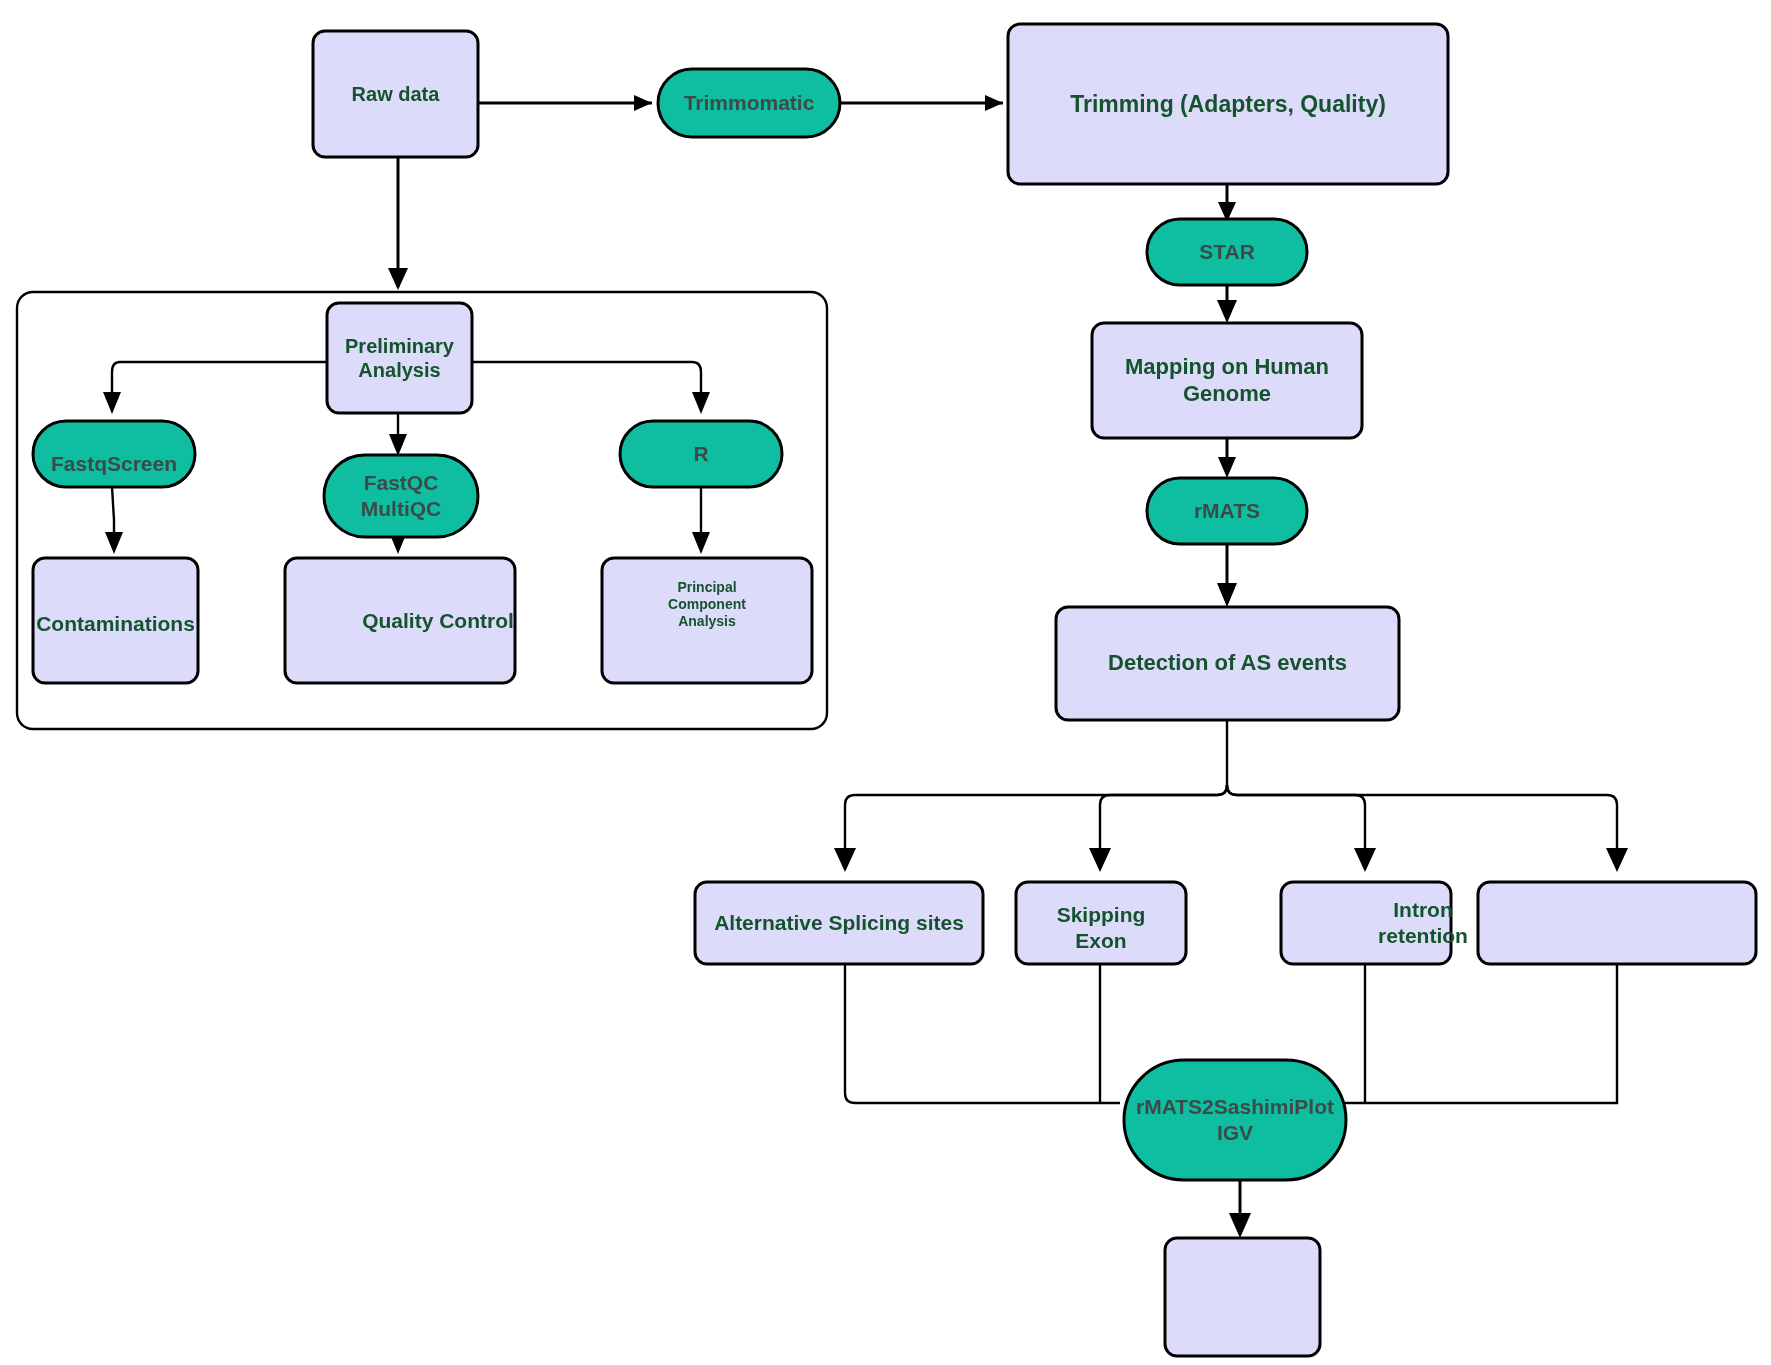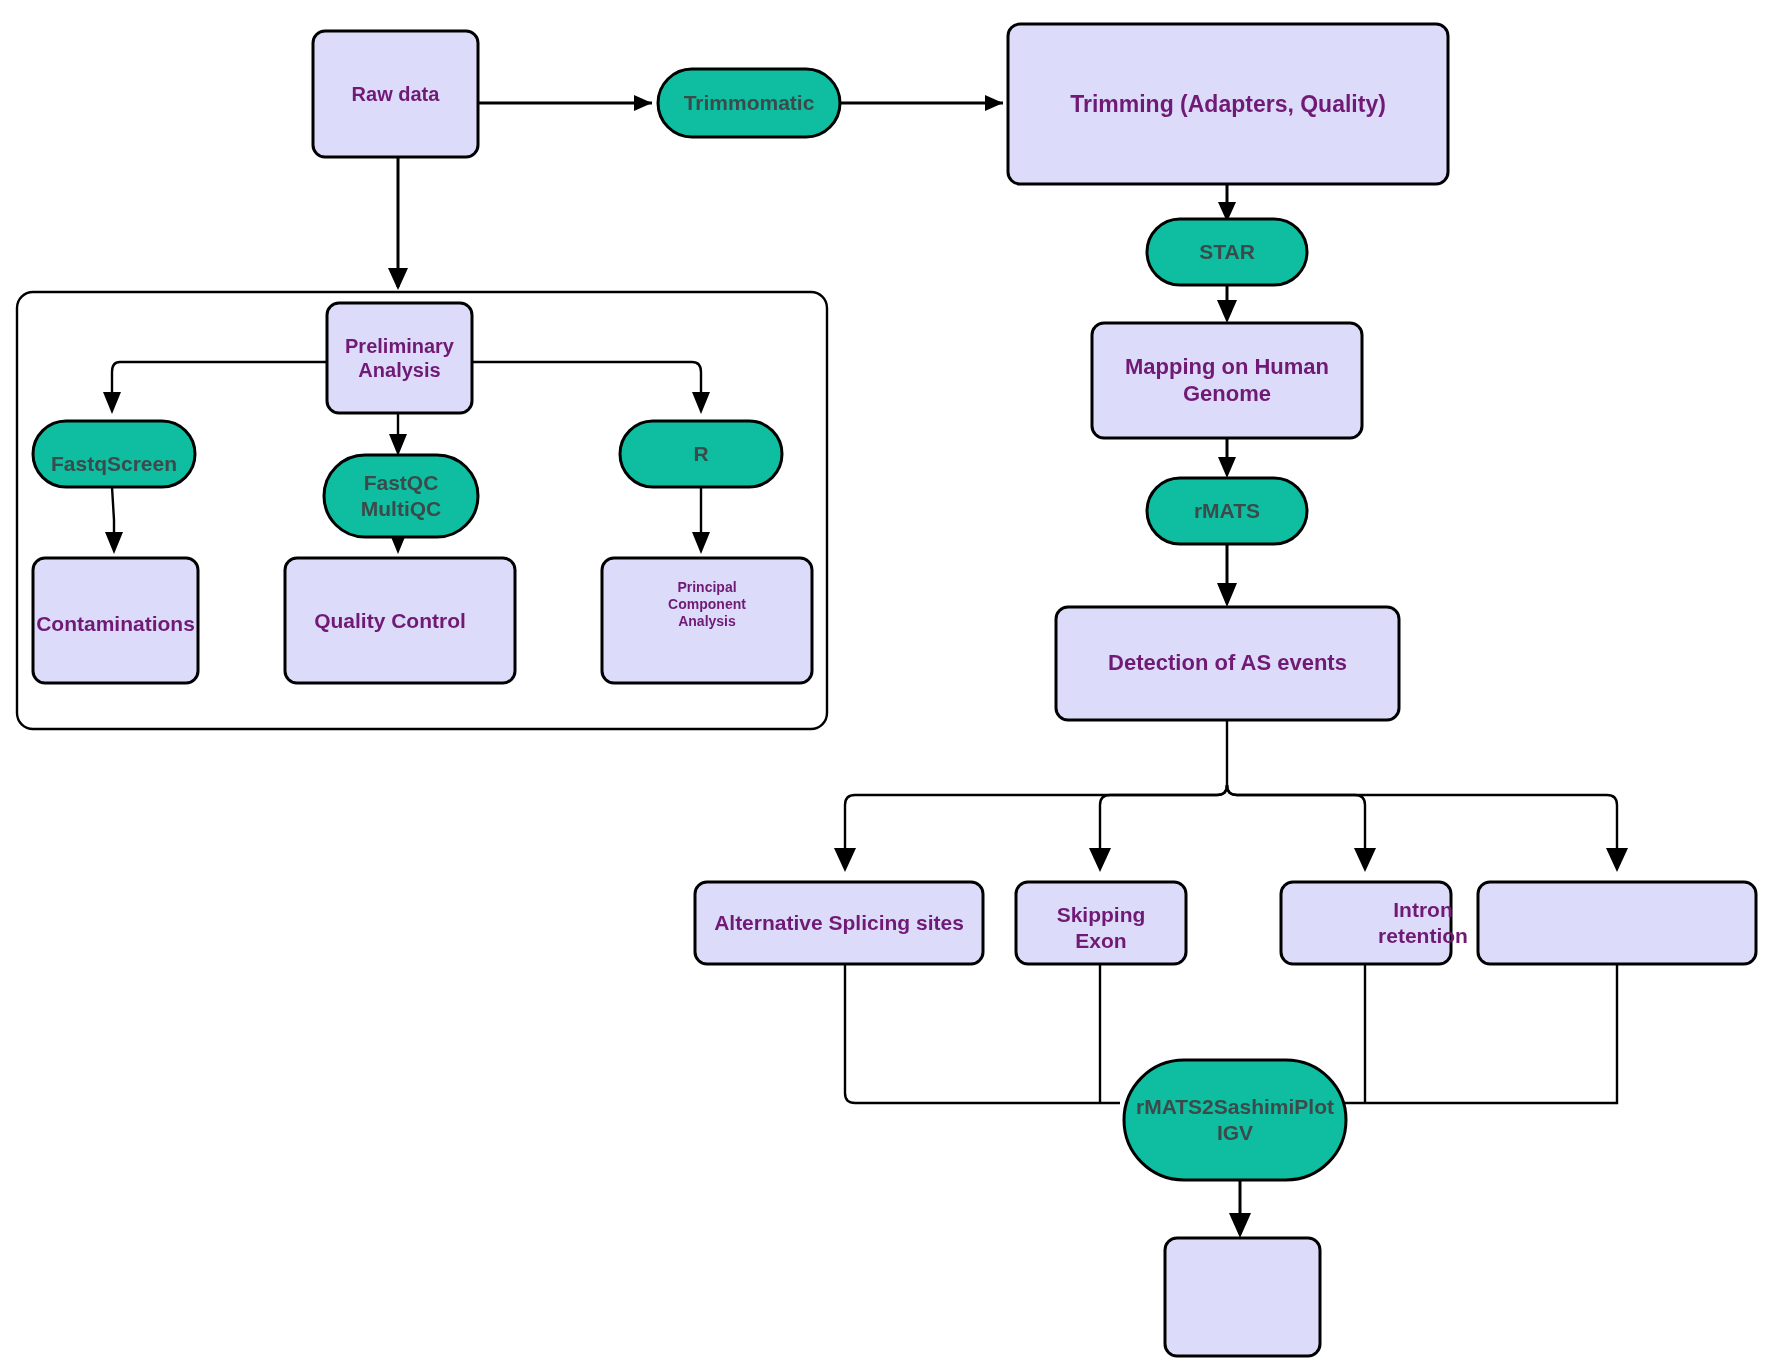--- a/index.html
+++ b/index.html
@@ -59,21 +59,21 @@
     align-items: center;
     justify-content: center;
     text-align: center;
     font-family: "Liberation Sans", sans-serif;
     font-weight: bold;
     pointer-events: none;
     white-space: nowrap;
     line-height: 1.22;
   }
   .label-dark {
-    color: #701a75;
+    color: #14532d;
   }
   .label-teal {
     color: #3b4a4a;
     text-align: center;
   }
 </style>
 </head>
 <body>
 
 <div id="canvas">
@@ -213,21 +213,21 @@
   <div class="node-label label-dark" style="left:327px; top:303px; width:145px; height:110px; font-size:20px;">Preliminary<br>Analysis</div>
 
   <div class="node-label label-teal" style="left:33px; top:421px; width:162px; height:86px; font-size:21px;">FastqScreen</div>
 
   <div class="node-label label-teal" style="left:324px; top:455px; width:154px; height:82px; font-size:21px;">FastQC<br>MultiQC</div>
 
   <div class="node-label label-teal" style="left:620px; top:421px; width:162px; height:66px; font-size:21px;">R</div>
 
   <div class="node-label label-dark" style="left:13px; top:558px; width:205px; height:131px; font-size:21px;">Contaminations</div>
 
-  <div class="node-label label-dark" style="left:285px; top:558px; width:210px; height:125px; font-size:21px;">Quality Control</div>
+  <div class="node-label label-dark" style="left:285px; top:558px; width:210px; height:125px; font-size:21px;padding-left:48px;">Quality Control</div>
 
   <div class="node-label label-dark" style="left:602px; top:558px; width:210px; height:93px; font-size:14px;">Principal<br>Component<br>Analysis</div>
 
   <div class="node-label label-dark" style="left:695px; top:882px; width:288px; height:82px; font-size:21px;">Alternative Splicing sites</div>
 
   <div class="node-label label-dark" style="left:1016px; top:882px; width:170px; height:92px; font-size:21px;">Skipping<br>Exon</div>
 
   <div class="node-label label-dark" style="left:1338px; top:882px; width:170px; height:82px; font-size:21px;">Intron<br>retention</div>
 
 

